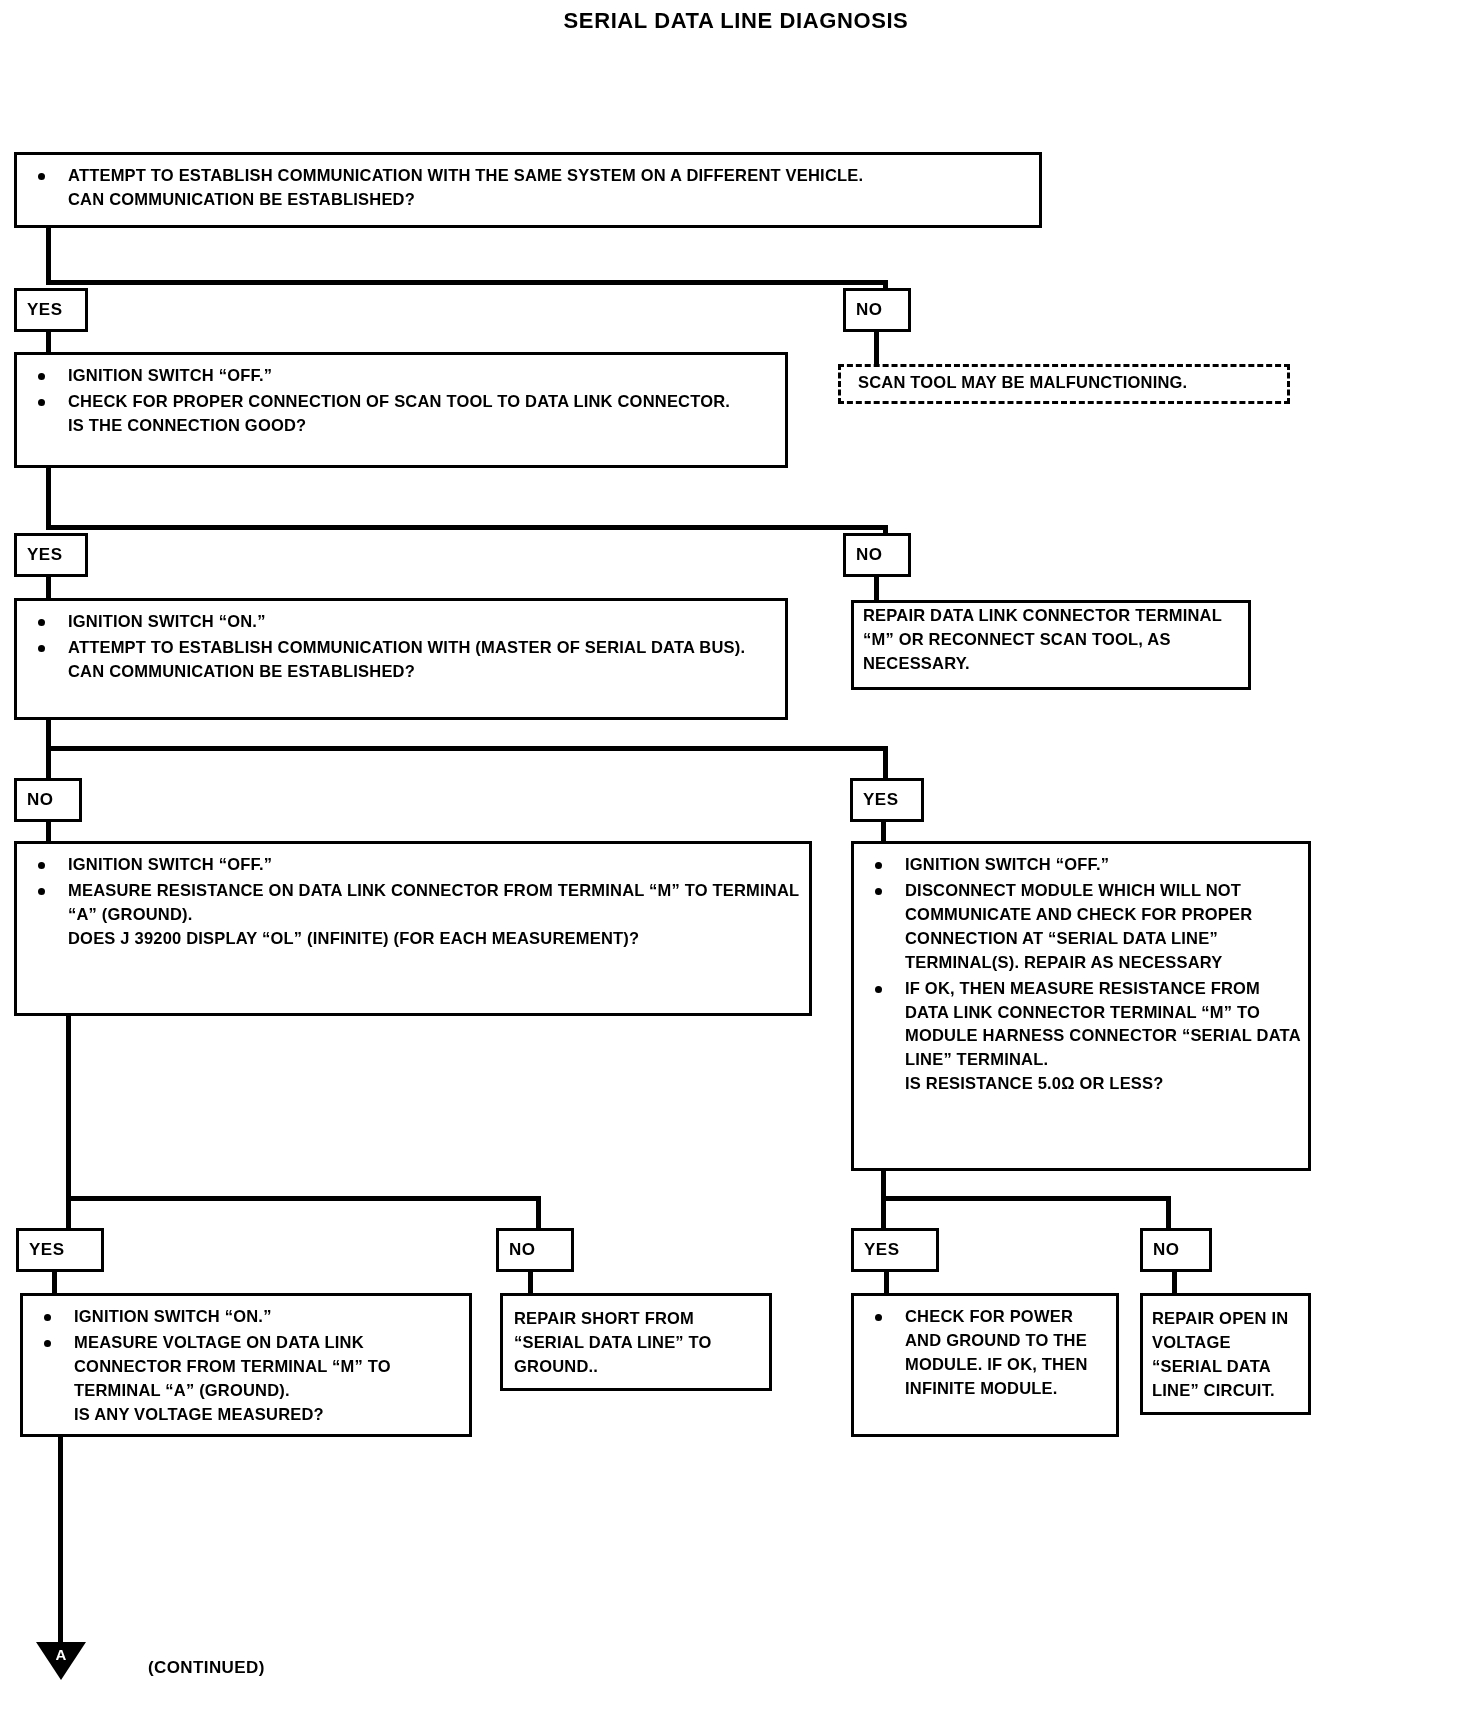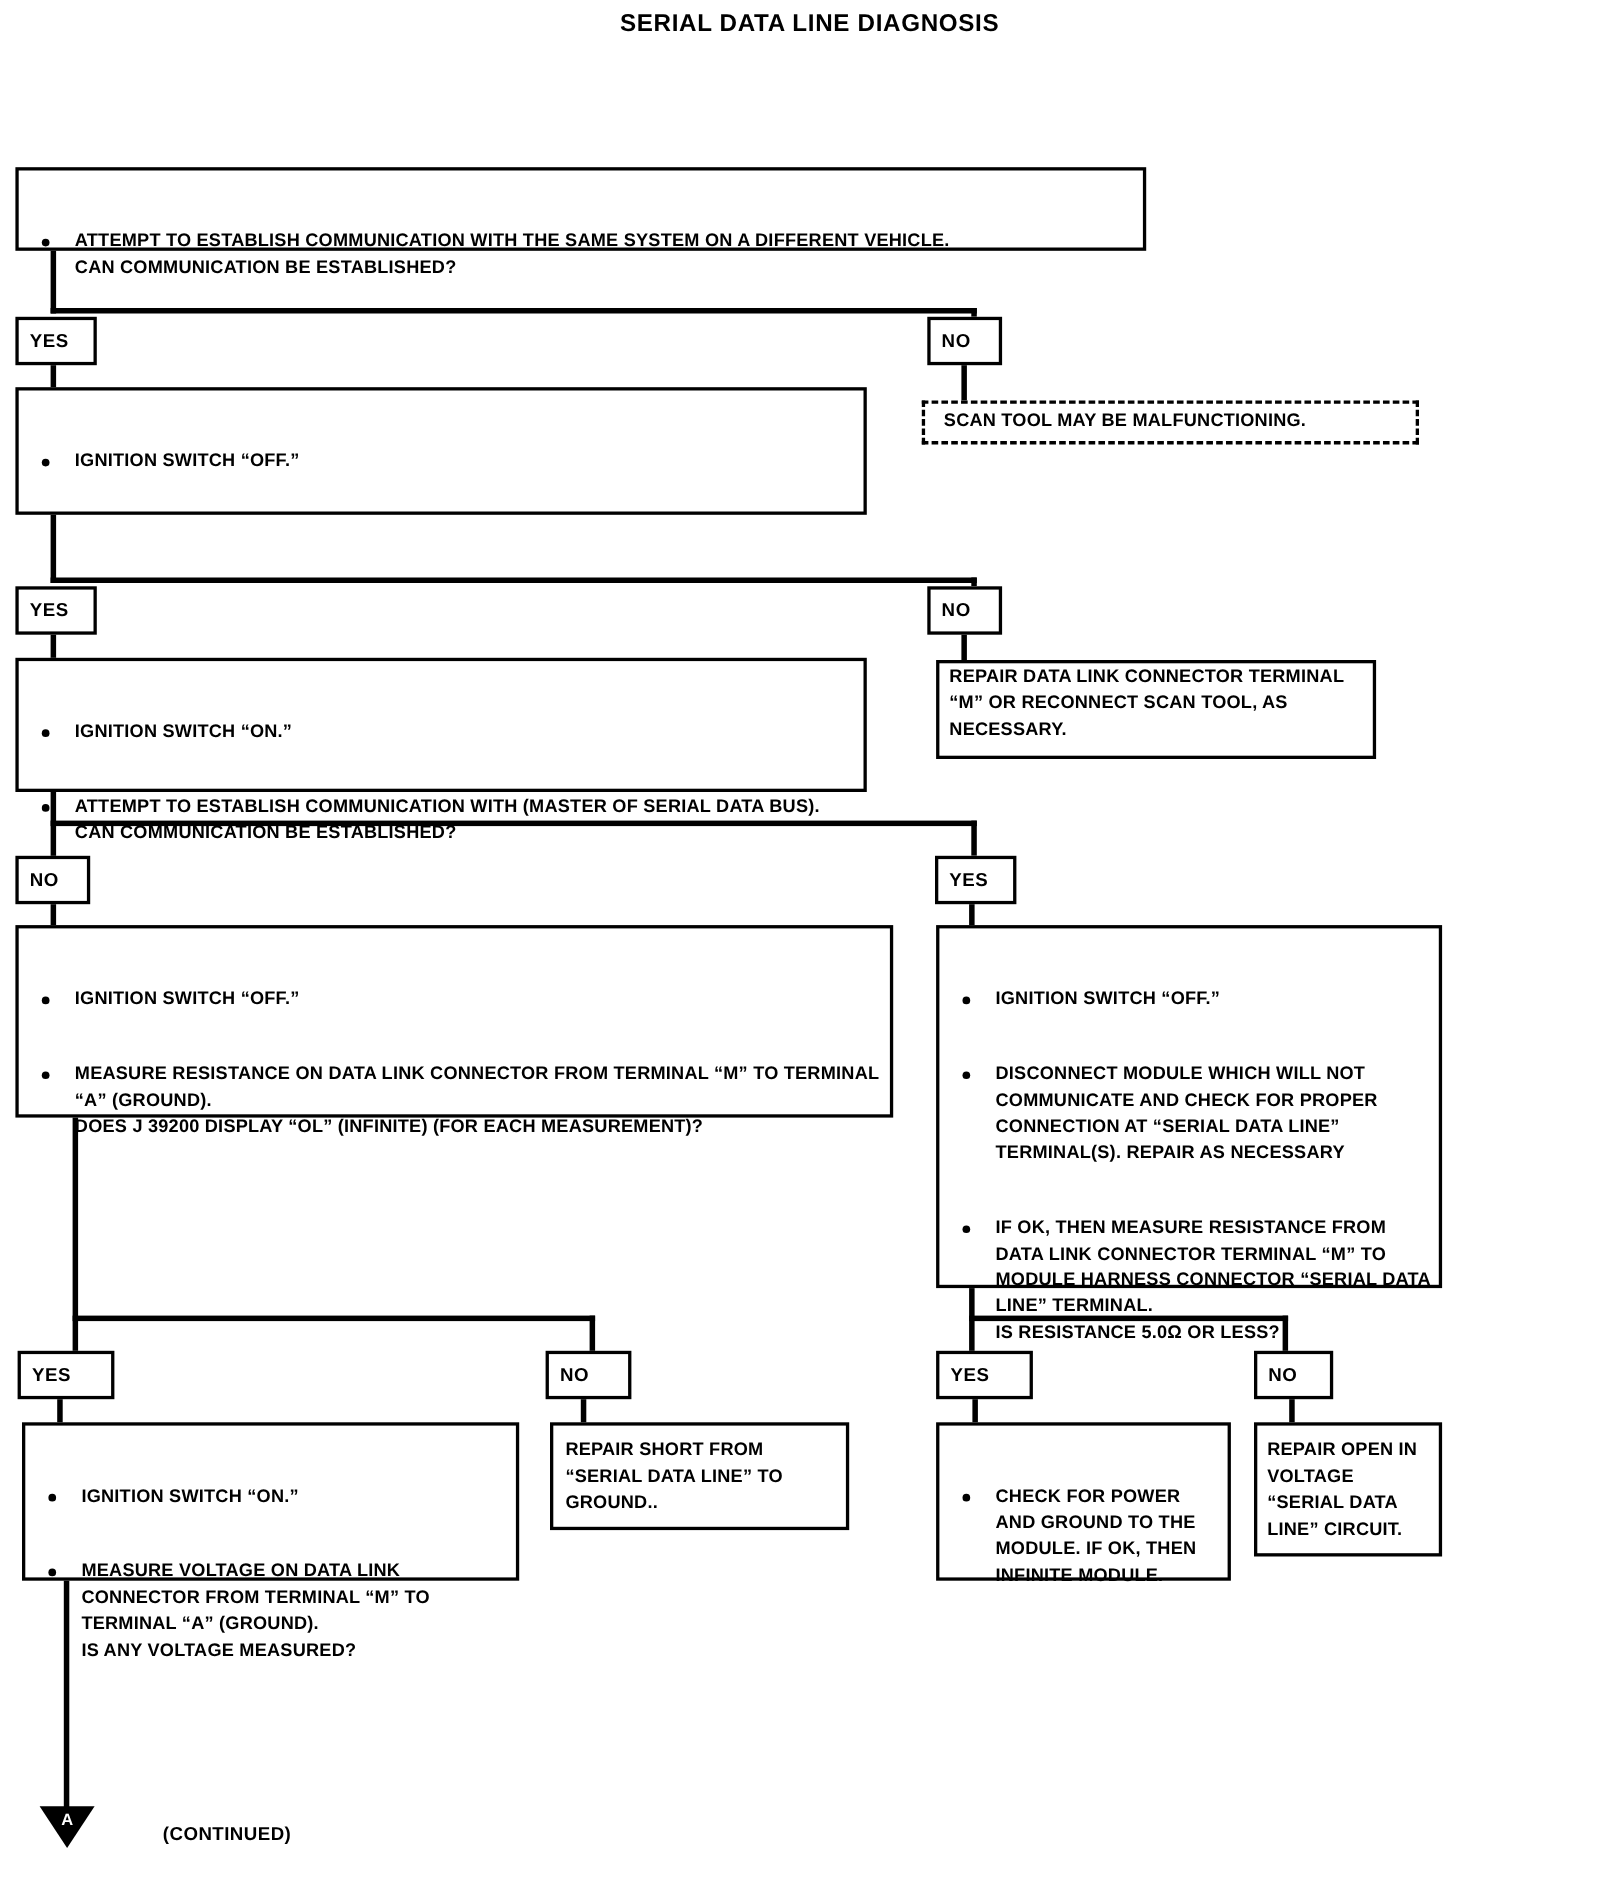--- a/index.html
+++ b/index.html
@@ -67,21 +67,20 @@
   }
   ul.bullets {
     margin: 0;
     padding: 0;
     list-style: none;
   }
   ul.bullets > li {
     position: relative;
     padding-left: 40px;
     margin-bottom: 2px;
-    margin-top: 44px;
   }
   ul.bullets > li::before {
     content: "";
     position: absolute;
     left: 10px;
     top: 9px;
     width: 7px;
     height: 7px;
     background: #000;
     border-radius: 50%;
@@ -160,20 +159,24 @@
 <div class="content" style="left:838px; top:364px; width:412px; height:40px; padding:7px 8px 8px 20px;">
   <div class="plain-lines">SCAN TOOL MAY BE MALFUNCTIONING.</div>
 </div>
 
 <div class="box" style="left:14px; top:352px; width:774px; height:116px;"></div>
 <div class="content" style="left:14px; top:352px; width:774px; height:116px;">
   <ul class="bullets">
     <li>
       <span>IGNITION SWITCH “OFF.”</span>
     </li>
+    <li>
+      <span>CHECK FOR PROPER CONNECTION OF SCAN TOOL TO DATA LINK CONNECTOR.</span>
+      <span class="sub">IS THE CONNECTION GOOD?</span>
+    </li>
   </ul>
 </div>
 
 <div class="line vline" style="left:46px; top:468px; height:62px;"></div>
 <div class="line hline" style="left:46px; top:525px; width:842px;"></div>
 <div class="line vline" style="left:883px; top:525px; height:8px;"></div>
 
 <div class="tag" style="left:14px; top:533px; width:74px; height:44px;">
   <span>YES</span>
 </div>

